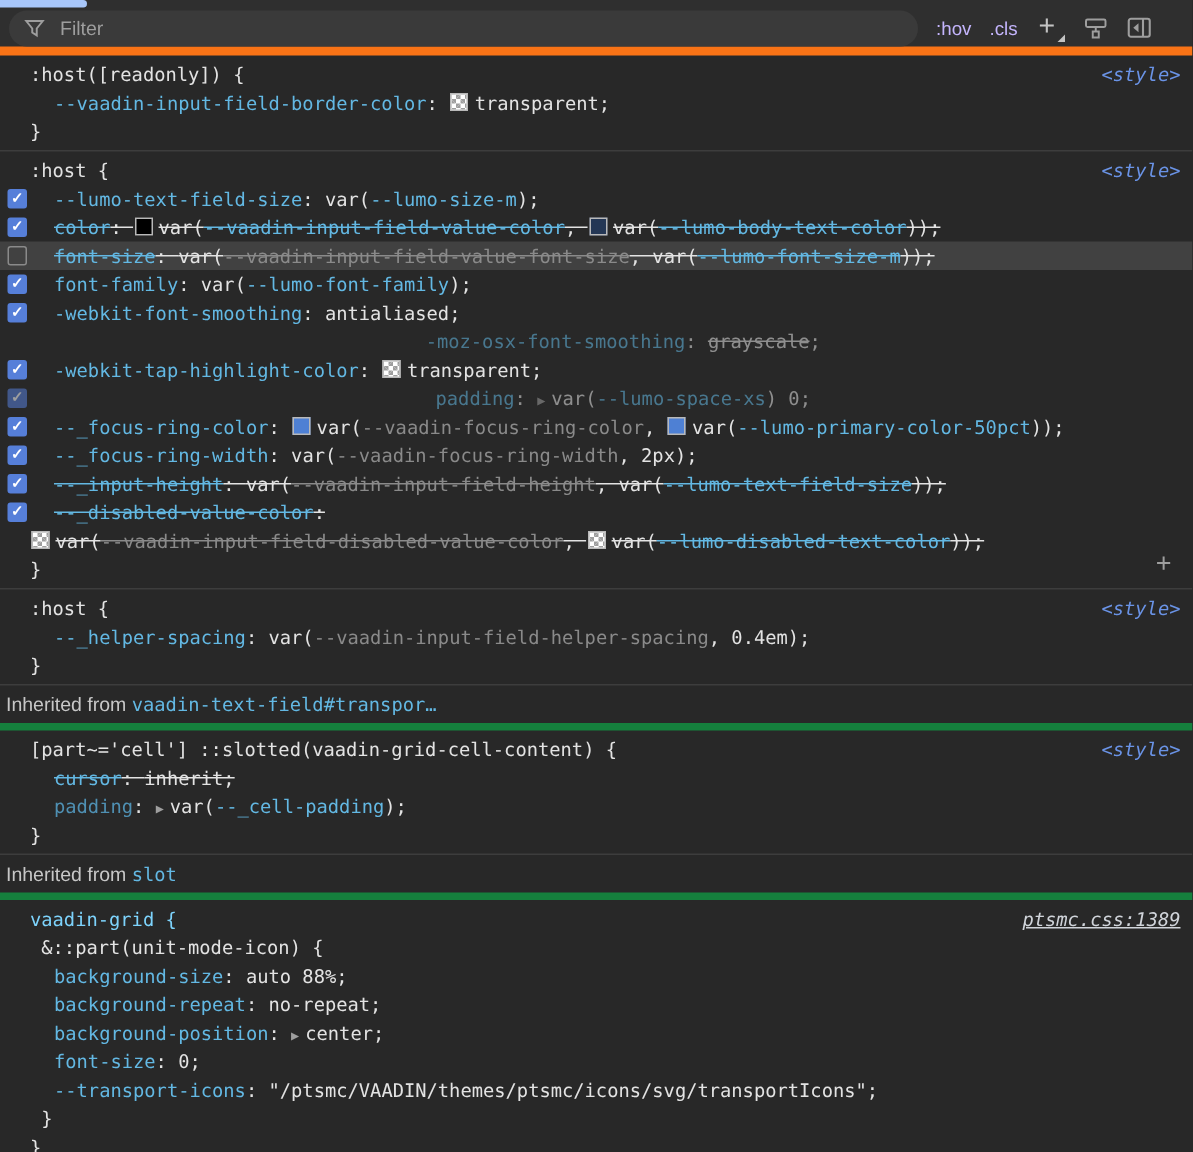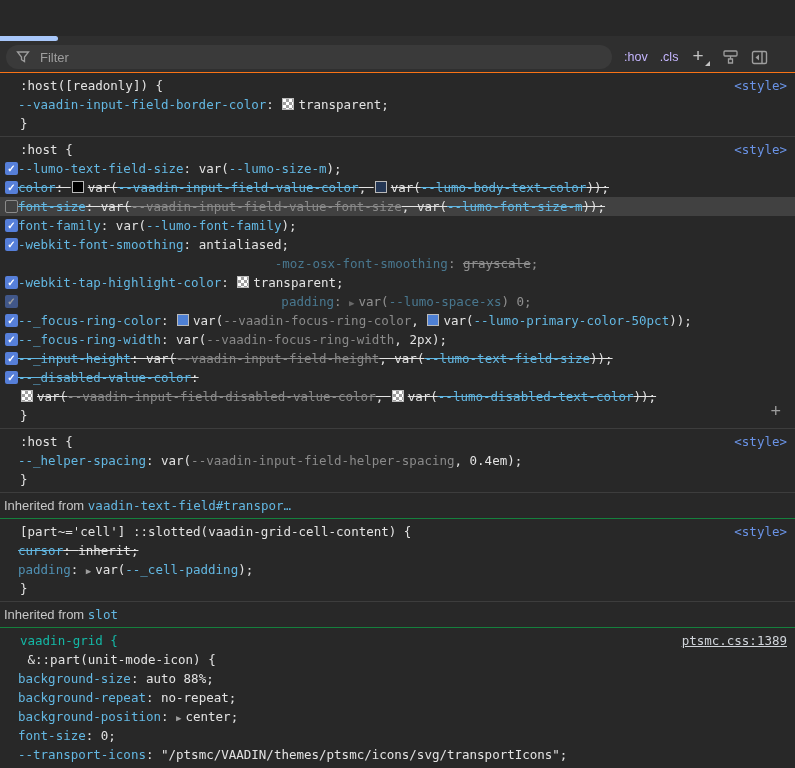--- a/index.html
+++ b/index.html
@@ -5,23 +5,23 @@
   html,body{margin:0;padding:0;}
   body{
     width:795px;height:768px;overflow:hidden;
     background:#282828;color:#e3e3e3;
     font-family:"DejaVu Sans Mono","Liberation Mono",monospace;
     font-size:12.5px;
   }
   
   .topbar{
     position:relative;height:37px;background:#2f2f2f;
-    border-bottom:1px solid #f97316;
+    border-bottom:6px solid #f97316;
     display:flex;align-items:center;gap:12px;
-    padding:6px 10px 0 6px;box-sizing:border-box;margin-top:36px;
+    padding:6px 10px 0 6px;box-sizing:border-box;
   }
   .accent-bar{
     position:absolute;top:0;left:0;width:58px;height:5px;
     background:#a8c7fa;border-radius:0 3px 3px 0;
   }
   .filter-pill{
     flex:1;max-width:606px;height:24px;background:#3a3a3a;
     border-radius:12px;display:flex;align-items:center;gap:8px;
     padding:0 10px;box-sizing:border-box;
   }
@@ -39,26 +39,26 @@
     padding:0 6px 2px 2px;font-family:"Liberation Sans",sans-serif;
   }
   .plus-btn::after{
     content:"";position:absolute;right:0;bottom:0;
     border-left:5px solid transparent;border-bottom:5px solid #c3c3c3;
   }
   .icon-btn{display:flex;align-items:center;}
   
   #styles-pane{width:795px;}
   .section{position:relative;border-bottom:1px solid #3d3d3d;padding:3px 0;}
-  .line{height:19px;line-height:19px;white-space:pre;position:relative;padding-left:18px;}
+  .line{height:19px;line-height:19px;white-space:pre;position:relative;padding-left:36px;}
   .line.sel,.line.close{padding-left:20px;}
   .line.ind2{padding-left:20px;}
   .line.hl{background:#414141;}
   .line.dim{opacity:.55;text-align:center;}
-  .sel-dim{color:#14b8a6;}
+  .sel-dim{color:#7dd3fc;}
   .txt.tk-p,.txt.tk-l{color:#63b8e3;}
   .txt.tk-pd{color:#4f90b3;}
   .txt.tk-v{color:#e3e3e3;}
   .txt.tk-d{color:#8a8a8a;text-align:right;}
   .line.strike .txt{text-decoration:line-through;}
   .tk-strike{text-decoration:line-through;}
   .arrow{color:#9e9e9e;font-size:9px;margin-right:4px;}
   .swatch{
     display:inline-block;width:10px;height:10px;border:1px solid #b9b9b9;
     margin:0 4px 0 1px;vertical-align:-1px;
@@ -73,28 +73,28 @@
     background-size:6px 6px;
     background-position:0 0,0 3px,3px -3px,-3px 0;
   }
   .cb{position:absolute;left:5px;top:3px;width:13px;height:13px;border-radius:2px;box-sizing:border-box;}
   .cb.on{background:#567fd9;}
   .cb.on::after{
     content:"✓";display:block;text-align:center;color:#fff;
     font:bold 10px/13px "Liberation Sans",sans-serif;
   }
   .cb.off{border:1px solid #8a8a8a;}
-  .src{position:absolute;top:5px;right:8px;color:#6a93e6;cursor:pointer;}
+  .src{position:absolute;top:5px;right:8px;color:#6a93e6;cursor:pointer;font-style:italic;}
   .src.file{color:#d0d4da;text-decoration:underline;}
   .rule-plus{
     position:absolute;right:14px;bottom:8px;color:#9e9e9e;
     font-size:18px;line-height:18px;font-family:"Liberation Sans",sans-serif;
   }
   .hdr-row{
-    position:relative;border-bottom:1px solid #15803d;
+    position:relative;border-bottom:5px solid #15803d;
     padding:5px 4px;font-family:"Liberation Sans",sans-serif;
     font-size:13px;color:#c7c7c7;
   }
   .hdr-row .lnk{
     font-family:"DejaVu Sans Mono",monospace;font-size:12.5px;
     color:#63b8e3;cursor:pointer;
   }
 </style>
 </head>
 <body>

